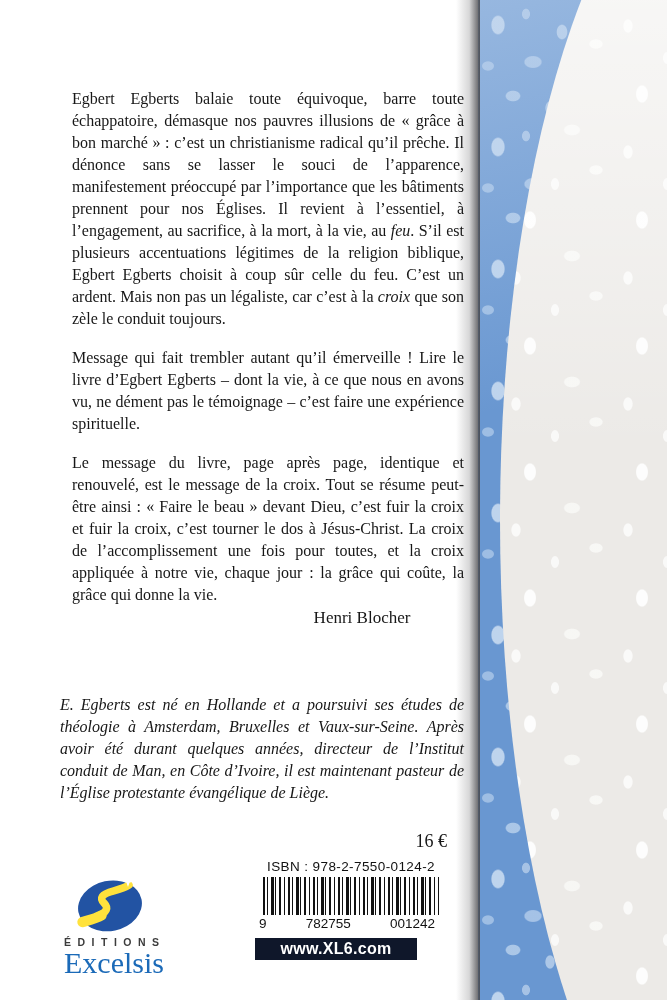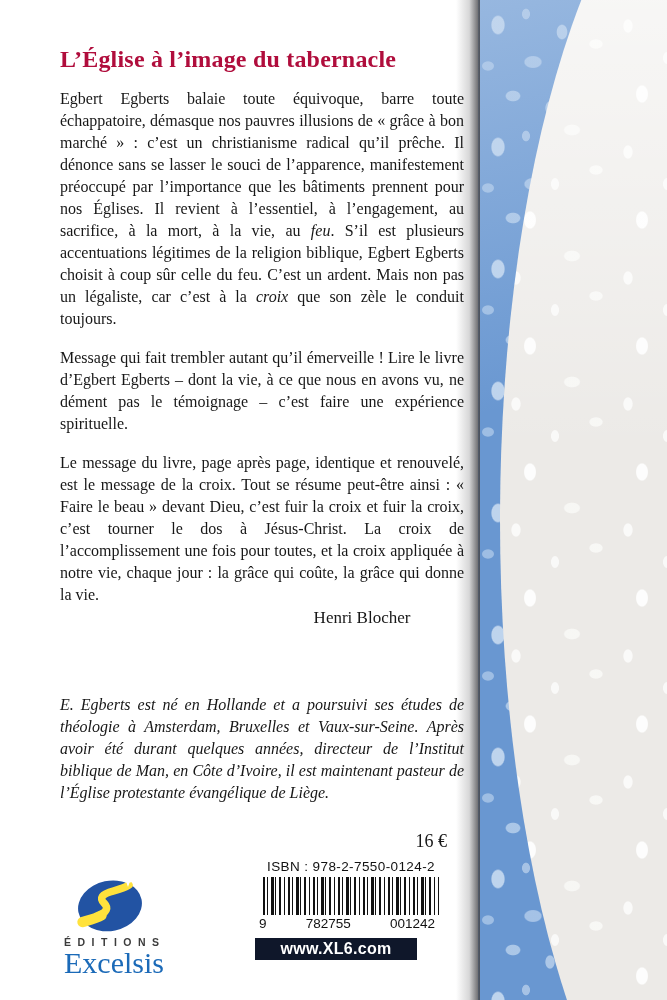--- a/index.html
+++ b/index.html
@@ -39,21 +39,21 @@
   .band-shadow{
     position:absolute;left:0;top:0;width:24px;height:100%;
     background:linear-gradient(to right, rgba(255,255,255,0) 0%, rgba(140,140,142,.35) 55%, rgba(72,72,76,.9) 100%);
   }
   
   .title{
     position:absolute;left:60px;top:46px;margin:0;width:410px;
     font-size:24px;font-weight:bold;color:#b00d3c;letter-spacing:.2px;
   }
   .blurb{position:absolute;left:60px;top:88px;width:404px;font-size:16px;line-height:22px;text-align:justify;}
-  .blurb p{margin:0 0 17px 0;}
+  .blurb p{margin:0 0 17px 12px;}
   .attribution{position:absolute;left:252px;top:608px;width:220px;text-align:center;}
   .attr-name{font-size:17px;}
   .attr-source{font-size:15px;font-style:italic;margin-top:2px;}
   .bio{
     position:absolute;left:60px;top:694px;width:404px;margin:0;
     font-size:16px;line-height:22px;font-style:italic;text-align:justify;
   }
   .price{position:absolute;left:253px;top:831px;width:194px;text-align:right;font-size:18px;}
   
   .isbn-block{position:absolute;left:253px;top:859px;width:196px;text-align:center;background:#fff;}
@@ -94,33 +94,32 @@
 <body>
 
 <div class="page">
 
   <div class="band">
     <div class="band-blue"></div>
     <div class="band-oval"></div>
     <div class="band-shadow"></div>
   </div>
 
-  <h1 class="title">L’Église à l’image du tabernacle</h1>
 
   <div class="blurb">
     <p><span>Egbert Egberts balaie toute équivoque, barre toute échappatoire, démasque nos pauvres illusions de « grâce à bon marché » : c’est un christianisme radical qu’il prêche. Il dénonce sans se lasser le souci de l’apparence, manifestement préoccupé par l’importance que les bâtiments prennent pour nos Églises. Il revient à l’essentiel, à l’engagement, au sacrifice, à la mort, à la vie, au </span><i>feu</i><span>. S’il est plusieurs accentuations légitimes de la religion biblique, Egbert Egberts choisit à coup sûr celle du feu. C’est un ardent. Mais non pas un légaliste, car c’est à la </span><i>croix</i><span> que son zèle le conduit toujours.</span></p>
     <p><span>Message qui fait trembler autant qu’il émerveille ! Lire le livre d’Egbert Egberts – dont la vie, à ce que nous en avons vu, ne dément pas le témoignage – c’est faire une expérience spirituelle.</span></p>
     <p><span>Le message du livre, page après page, identique et renouvelé, est le message de la croix. Tout se résume peut-être ainsi : « Faire le beau » devant Dieu, c’est fuir la croix et fuir la croix, c’est tourner le dos à Jésus-Christ. La croix de l’accomplissement une fois pour toutes, et la croix appliquée à notre vie, chaque jour : la grâce qui coûte, la grâce qui donne la vie.</span></p>
   </div>
 
   <div class="attribution">
     <div class="attr-name">Henri Blocher</div>
   </div>
 
-  <p class="bio">E. Egberts est né en Hollande et a poursuivi ses études de théologie à Amsterdam, Bruxelles et Vaux-sur-Seine. Après avoir été durant quelques années, directeur de l’Institut biblique de Man, en Côte d’Ivoire, il est maintenant pasteur de l’Église protestante évangélique de Liège.</p>
+  <p class="bio">E. Egberts est né en Hollande et a poursuivi ses études de théologie à Amsterdam, Bruxelles et Vaux-sur-Seine. Après avoir été durant quelques années, directeur de l’Institut conduit de Man, en Côte d’Ivoire, il est maintenant pasteur de l’Église protestante évangélique de Liège.</p>
 
   <div class="price">16 €</div>
 
   <div class="isbn-block">
     <div class="isbn-label">ISBN : 978-2-7550-0124-2</div>
     <div class="barcode-bars"></div>
     <div class="barcode-digits">
       <span>9</span>
       <span>782755</span>
       <span>001242</span>

